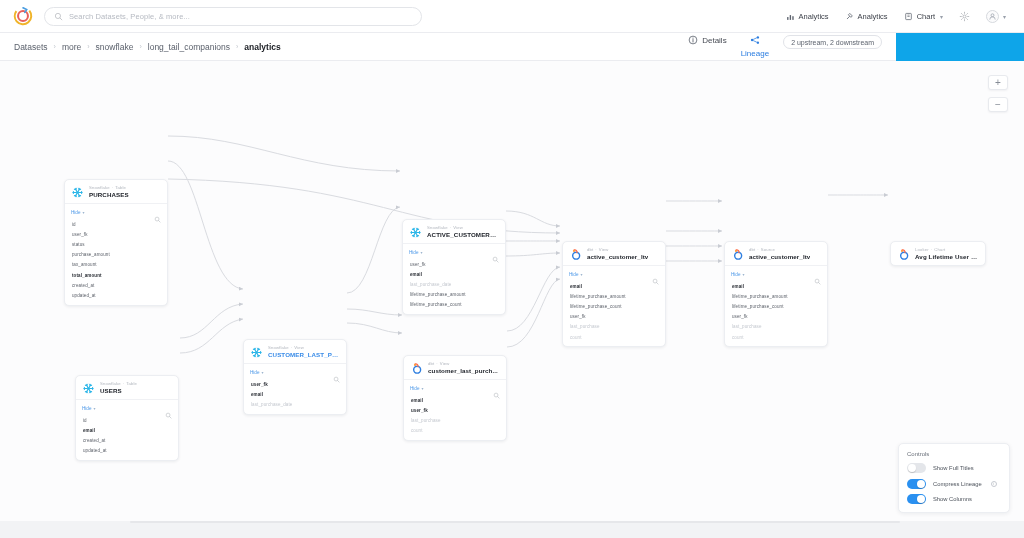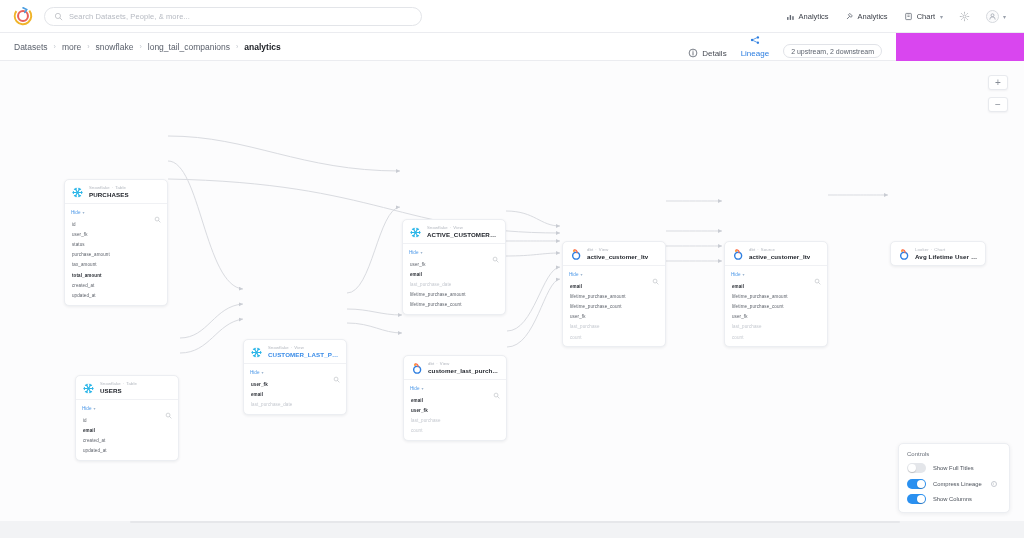--- a/index.html
+++ b/index.html
@@ -3,21 +3,21 @@
 <meta charset="utf-8">
 <style>
   * { box-sizing: border-box; margin: 0; padding: 0; }
   html, body {
     width: 1024px; height: 538px;
     font-family: "Liberation Sans", sans-serif;
     background: #ffffff;
     overflow: hidden;
     -webkit-font-smoothing: antialiased;
   }
-  #app { position: relative; width: 1024px; height: 538px; background: #d946ef; border-radius: 29px; }
+  #app { position: relative; width: 1024px; height: 538px; background: #0ea5e9; border-radius: 29px; }
 
   
   .topnav {
     position: absolute; top: 0; left: 0; width: 1024px; height: 33px;
     background: #fff; border-bottom: 1px solid #ebecf0;
     display: flex; align-items: center; padding: 0 12px;
   }
   .logo { width: 22px; height: 22px; flex: 0 0 22px; margin-right: 10px; }
   .searchbox {
     width: 378px; height: 19px; border: 1px solid #e3e5e9; border-radius: 10px;
@@ -39,21 +39,21 @@
   
   .crumbbar {
     position: absolute; top: 33px; left: 0; width: 896px; height: 28px;
     background: #fff; border-bottom: 1px solid #ebecf0;
     display: flex; align-items: center; padding: 0 14px;
   }
   .crumbs { display: flex; align-items: center; gap: 6px; font-size: 8.5px; color: #5b616c; }
   .crumbs .sep { color: #c3c7ce; font-size: 7px; }
   .crumbs .last { color: #1a1d23; font-weight: bold; }
   .crumbs .c { cursor: pointer; }
-  .tabsarea { margin-left: auto; display: flex; align-items: flex-end; gap: 14px; }
+  .tabsarea { margin-left: auto; display: flex; align-items: flex-start; gap: 14px; }
   .tab { display: flex; align-items: center; gap: 4px; font-size: 8px; color: #474b54; cursor: pointer; }
   .tab.active { color: #2b7de0; flex-direction: column; }
   .tab svg { width: 10px; height: 10px; }
   .countbadge {
     border: 1px solid #e1e3e8; border-radius: 9px; padding: 2.5px 7px;
     font-size: 7px; color: #5d636e; background: #fff; cursor: pointer;
   }
 
   
   .canvas {

